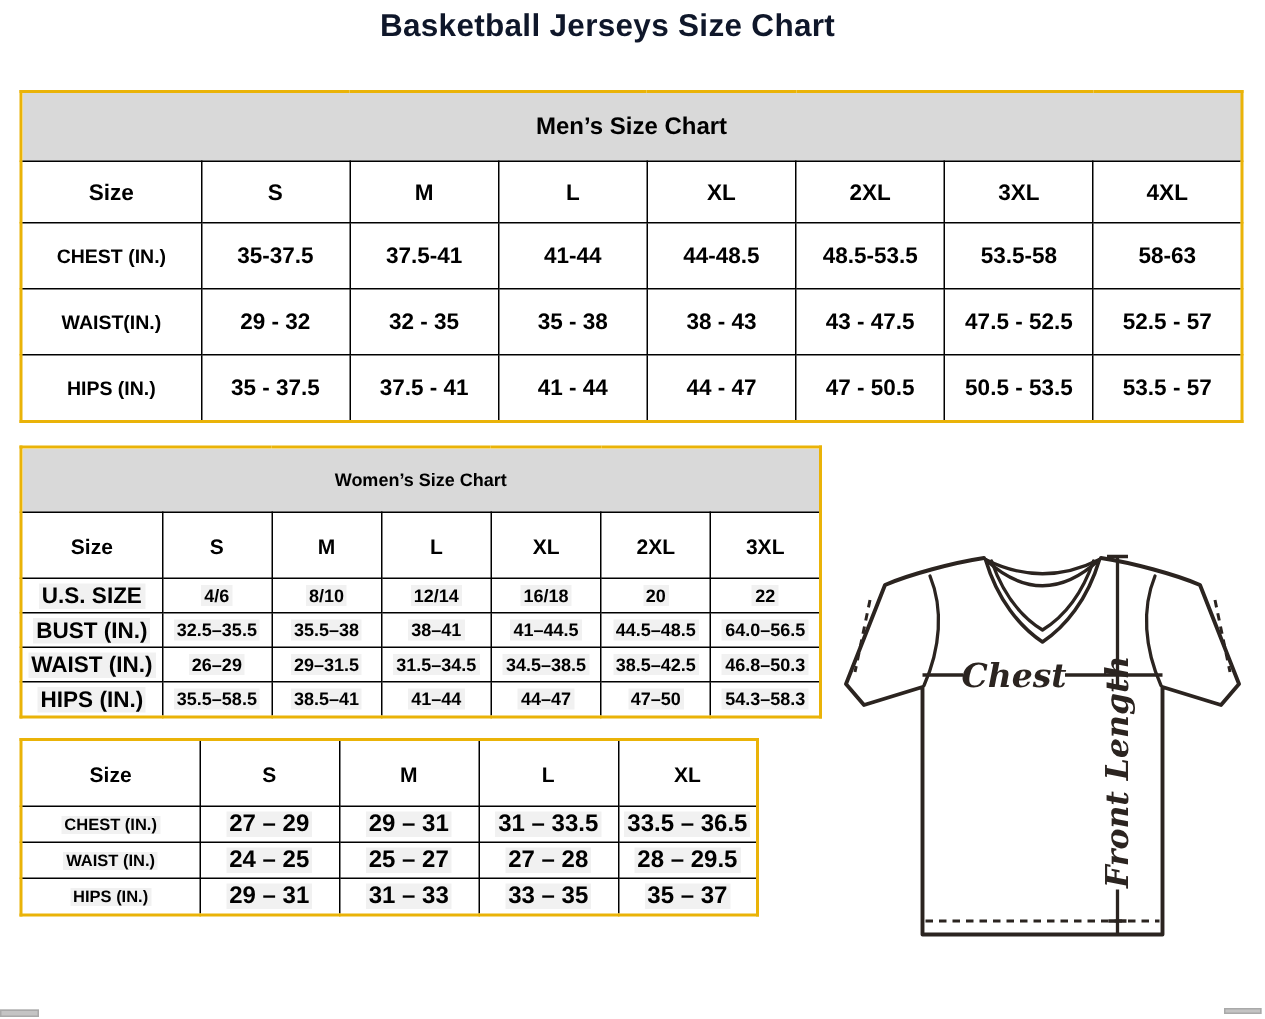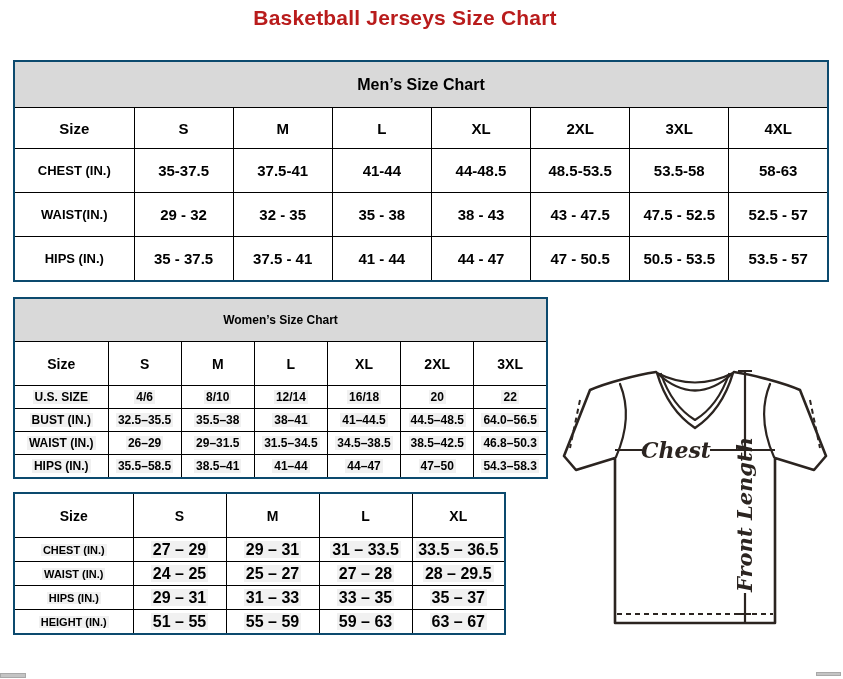--- a/index.html
+++ b/index.html
@@ -2,45 +2,45 @@
 <html><head>
 <meta charset="utf-8">
 <style>
   html,body{margin:0;padding:0;background:#fff;}
   .canvas{
     position:relative;width:843px;height:679px;background:#ffffff;
     font-family:"Liberation Sans",sans-serif;overflow:hidden;
   }
   .page-title{
     position:absolute;top:6px;left:0;width:810px;text-align:center;
-    font-size:21px;font-weight:bold;color:#b91c1c;letter-spacing:0.2px;
+    font-size:21px;font-weight:bold;color:#0f172a;letter-spacing:0.2px;
   }
   table.tbl{
     position:absolute;border-collapse:collapse;table-layout:fixed;
-    border:2px solid #0c4a6e;background:#fff;
+    border:2px solid #eab308;background:#fff;
   }
   table.tbl th,table.tbl td{
     border:1px solid #000;text-align:center;vertical-align:middle;
     font-weight:bold;color:#000;padding:0;overflow:hidden;white-space:nowrap;
   }
   table.tbl .tbl-title{background:#d9d9d9;}
 
   
   table.mens{left:13px;top:60px;width:816px;}
   table.mens .tbl-title{height:45px;font-size:16px;}
   table.mens .size-row th{height:40px;font-size:15px;}
   table.mens td{height:43px;font-size:15px;}
   table.mens td.row-label{font-size:13px;}
 
   
   table.womens{left:13px;top:297px;width:535px;}
   table.womens .tbl-title{height:42px;font-size:12px;}
   table.womens .size-row th{height:43px;font-size:14px;}
   table.womens td{height:22px;font-size:12px;}
-  table.womens td.row-label{font-size:12px;}
+  table.womens td.row-label{font-size:15px;}
 
   
   table.youth{left:13px;top:492px;width:493px;}
   table.youth .tbl-title{height:42px;font-size:15px;}
   table.youth .size-row th{height:43px;font-size:14px;}
   table.youth td{height:23px;font-size:16px;}
   table.youth td.row-label{font-size:11px;}
 
   
   .hl{background:#f1f1f1;padding:0 2px;}
@@ -214,27 +214,20 @@
           <td><span class="hl">27 – 28</span></td>
           <td><span class="hl">28 – 29.5</span></td>
         </tr>
         <tr>
           <td class="row-label"><span class="hl">HIPS (IN.)</span></td>
           <td><span class="hl">29 – 31</span></td>
           <td><span class="hl">31 – 33</span></td>
           <td><span class="hl">33 – 35</span></td>
           <td><span class="hl">35 – 37</span></td>
         </tr>
-        <tr>
-          <td class="row-label"><span class="hl">HEIGHT (IN.)</span></td>
-          <td><span class="hl">51 – 55</span></td>
-          <td><span class="hl">55 – 59</span></td>
-          <td><span class="hl">59 – 63</span></td>
-          <td><span class="hl">63 – 67</span></td>
-        </tr>
       </tbody>
     </table>
 
   <div class="jersey">
     <svg width="287" height="292" viewBox="0 0 287 292">
       <g fill="none" stroke="#2b2420" stroke-width="2.6" stroke-linejoin="round" stroke-linecap="round">
 
         <path d="M 100 12 C 80 15, 50 23, 34 30 L 8 96 L 20 110 L 59 98 L 59 263 L 219 263 L 219 98 L 258 110 L 270 96 L 244 30 C 228 23, 198 15, 178 12"></path>
 
         <path d="M 64 24 C 73 46, 71 72, 60 97" stroke-width="2.2"></path>

